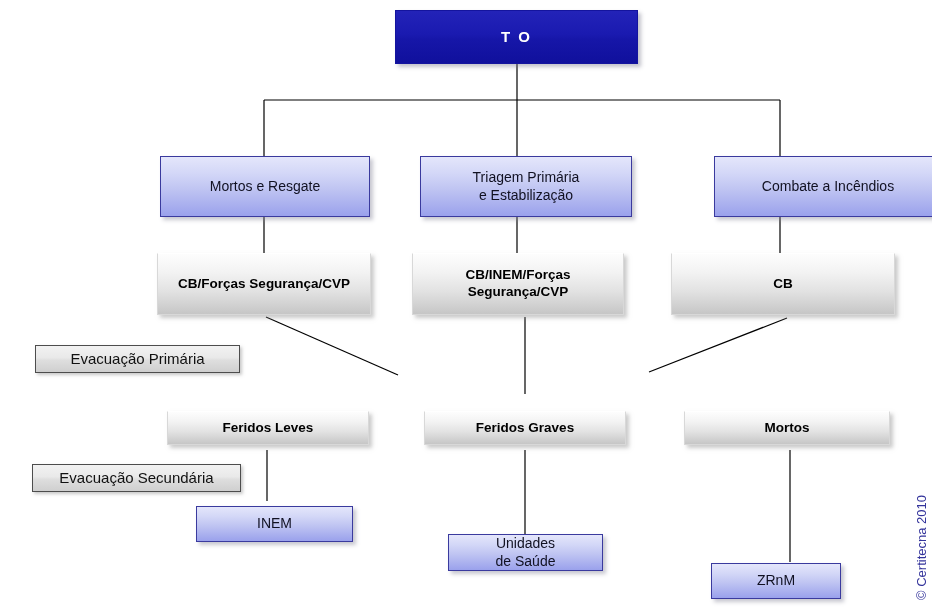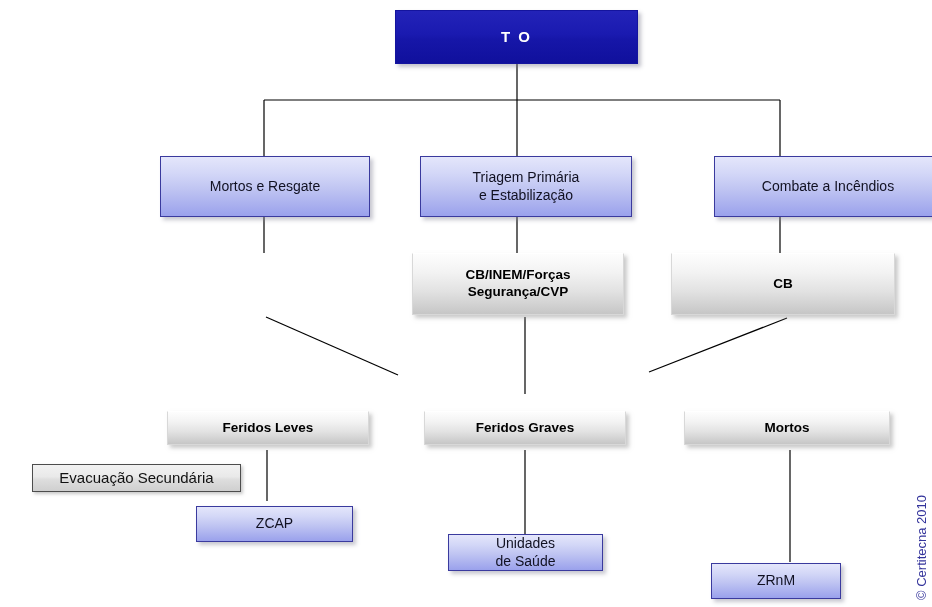--- a/index.html
+++ b/index.html
@@ -122,49 +122,55 @@
 
   <div class="node blue" style="left:412px; top:156px; width:212px; height:61px; flex-direction:column;margin-left:8px;">
     <span>Triagem Primária</span>
     <span>e Estabilização</span>
   </div>
 
   <div class="node blue" style="left:666px; top:156px; width:228px; height:61px;margin-left:48px;">
     <span>Combate a Incêndios</span>
   </div>
 
+  <div class="node gray" style="left:157px; top:253px; width:214px; height:62px;">
+    <span>CB/Forças Segurança/CVP</span>
+  </div>
 
   <div class="node gray" style="left:412px; top:253px; width:212px; height:62px; flex-direction:column;">
     <span>CB/INEM/Forças</span>
     <span>Segurança/CVP</span>
   </div>
 
   <div class="node gray" style="left:671px; top:253px; width:224px; height:62px;">
     <span>CB</span>
   </div>
 
+  <div class="node label" style="left:35px; top:345px; width:205px; height:28px;">
+    <span>Evacuação Primária</span>
+  </div>
 
   <div class="node label" style="left:32px; top:464px; width:209px; height:28px;">
     <span>Evacuação Secundária</span>
   </div>
 
   <div class="node gray" style="left:167px; top:411px; width:202px; height:34px;">
     <span>Feridos Leves</span>
   </div>
 
   <div class="node gray" style="left:424px; top:411px; width:202px; height:34px;">
     <span>Feridos Graves</span>
   </div>
 
   <div class="node gray" style="left:684px; top:411px; width:206px; height:34px;">
     <span>Mortos</span>
   </div>
 
   <div class="node blue small" style="left:196px; top:506px; width:157px; height:36px;">
-    <span>ZCAP</span>
+    <span>INEM</span>
   </div>
 
   <div class="node blue small" style="left:448px; top:534px; width:155px; height:37px; flex-direction:column;">
     <span>Unidades</span>
     <span>de Saúde</span>
   </div>
 
   <div class="node blue small" style="left:711px; top:563px; width:130px; height:36px;">
     <span>ZRnM</span>
   </div>

